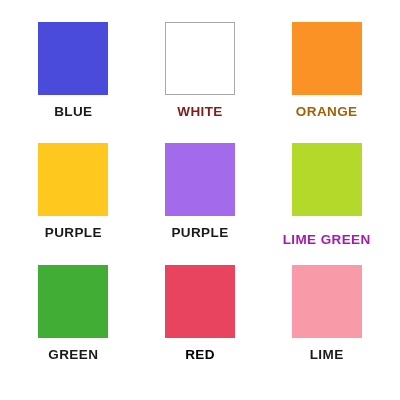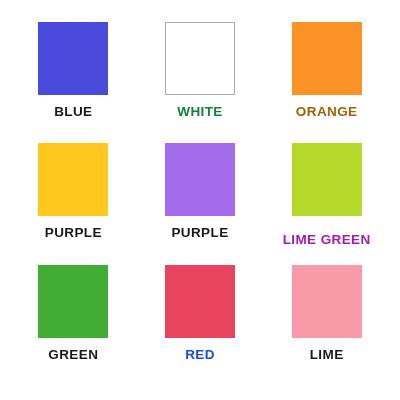--- a/index.html
+++ b/index.html
@@ -53,21 +53,21 @@
 </head>
 <body style="background: rgb(255, 255, 255);">
 
 <div id="swatch-grid">
     <div class="swatch-cell">
       <div class="swatch-chip" style="background: rgb(74, 74, 219);"></div>
       <div class="swatch-label" style="color: rgb(26, 26, 26);">BLUE</div>
     </div>
     <div class="swatch-cell">
       <div class="swatch-chip bordered" style="background: rgb(255, 255, 255); border-color: rgb(170, 170, 170);"></div>
-      <div class="swatch-label" style="color: #15803d;">WHITE</div>
+      <div class="swatch-label" style="color: #7f1d1d;">WHITE</div>
     </div>
     <div class="swatch-cell">
       <div class="swatch-chip" style="background: rgb(251, 146, 38);"></div>
       <div class="swatch-label" style="color: #a16207;">ORANGE</div>
     </div>
     <div class="swatch-cell">
       <div class="swatch-chip" style="background: rgb(255, 200, 30);"></div>
       <div class="swatch-label" style="color: rgb(26, 26, 26);">PURPLE</div>
     </div>
     <div class="swatch-cell">
@@ -77,19 +77,19 @@
     <div class="swatch-cell">
       <div class="swatch-chip" style="background: rgb(181, 217, 43);"></div>
       <div class="swatch-label" style="color: #a21caf; margin-top: 16px;">LIME GREEN</div>
     </div>
     <div class="swatch-cell">
       <div class="swatch-chip" style="background: rgb(65, 173, 53);"></div>
       <div class="swatch-label" style="color: rgb(26, 26, 26);">GREEN</div>
     </div>
     <div class="swatch-cell">
       <div class="swatch-chip" style="background: rgb(232, 68, 95);"></div>
-      <div class="swatch-label" style="color: #1d4ed8; text-align: right;">RED</div>
+      <div class="swatch-label" style="color: #000000; text-align: right;">RED</div>
     </div>
     <div class="swatch-cell">
       <div class="swatch-chip" style="background: rgb(248, 154, 168);"></div>
       <div class="swatch-label" style="color: rgb(26, 26, 26);">LIME</div>
     </div>
   </div>
 
 </body></html>

